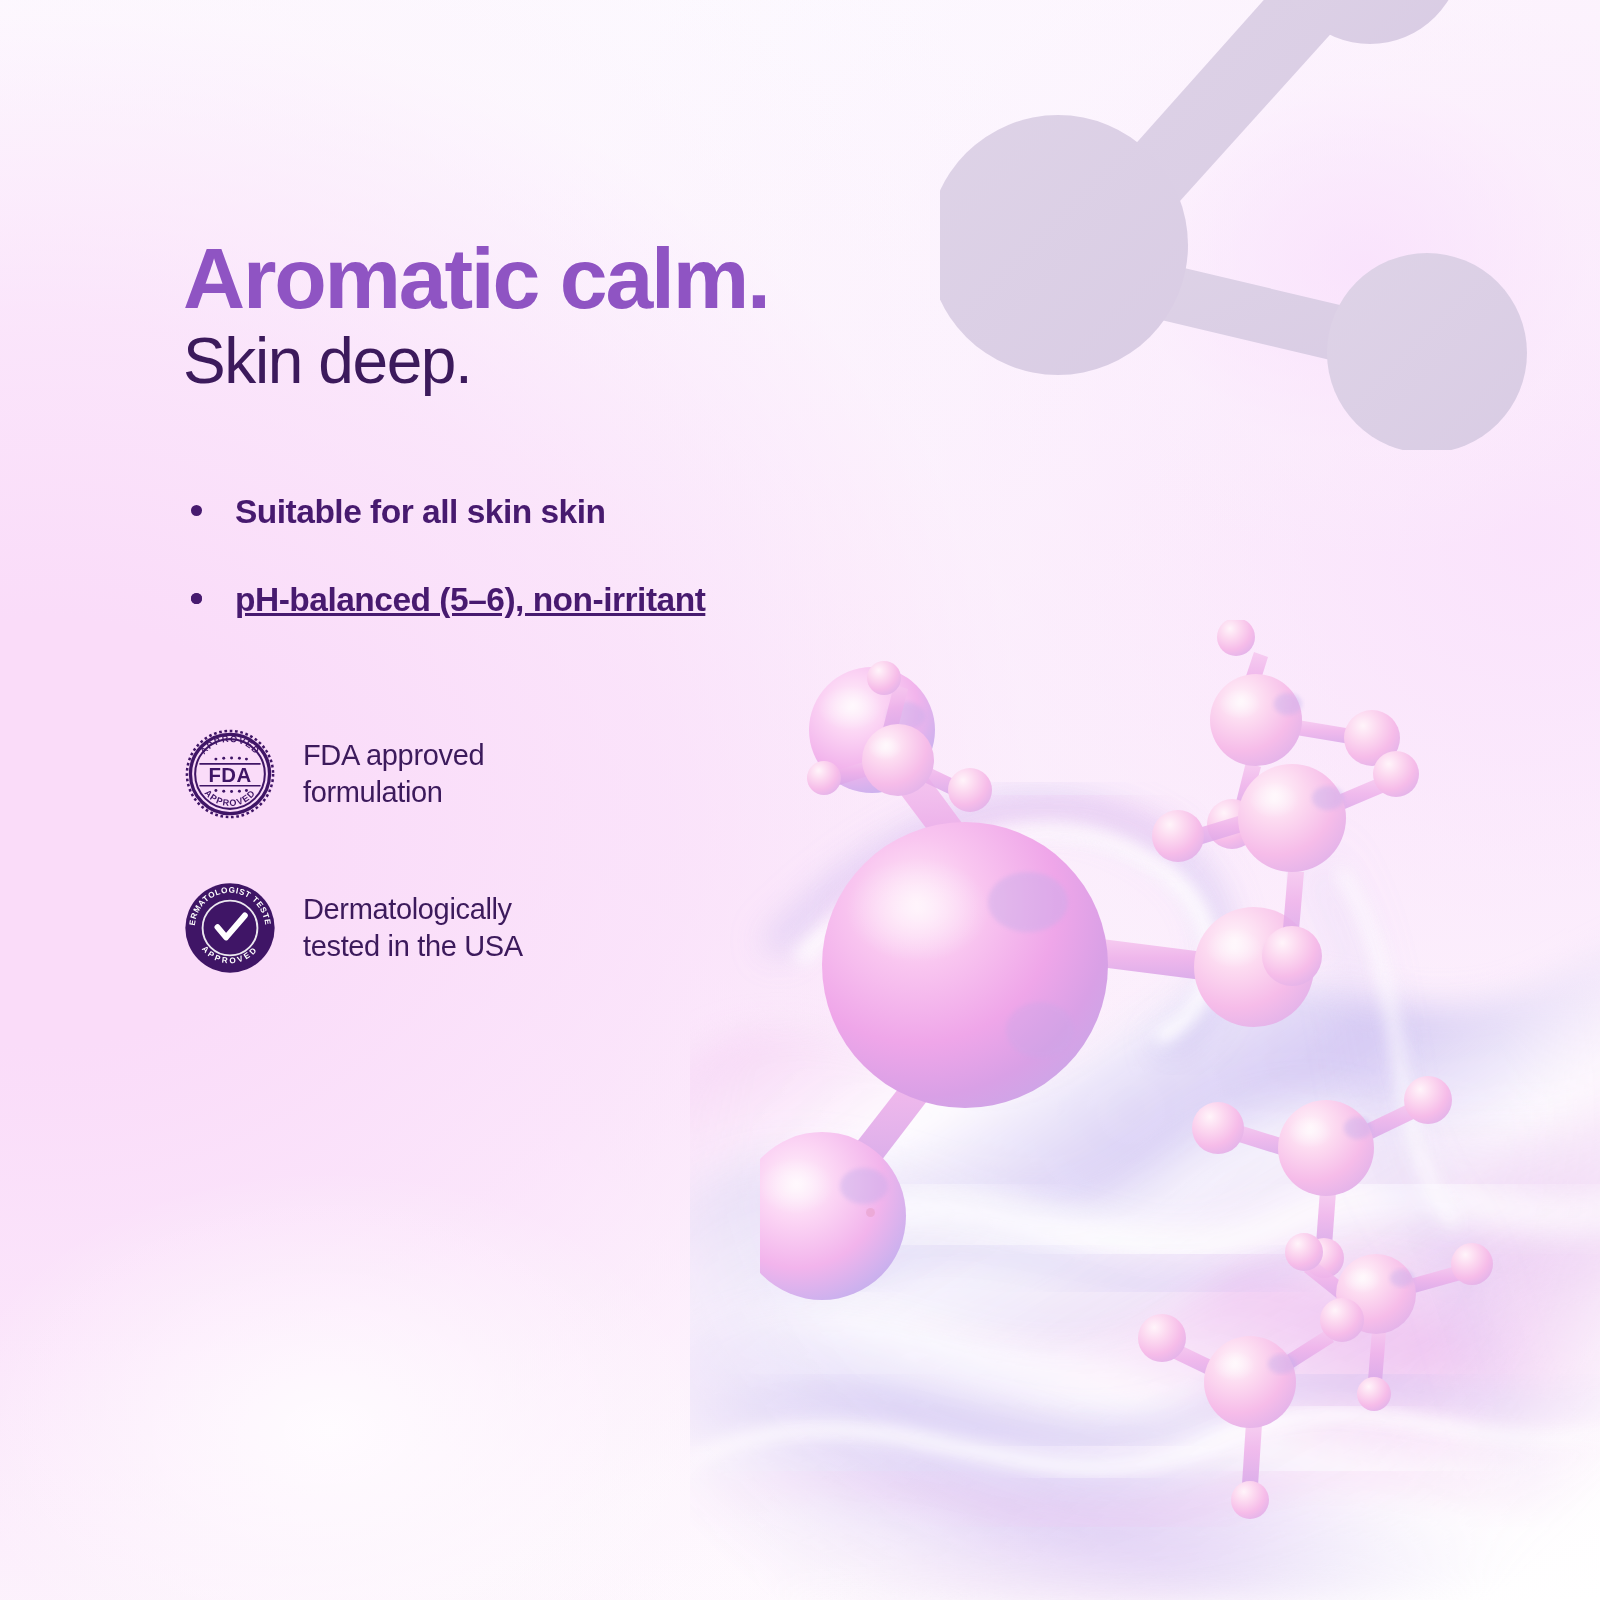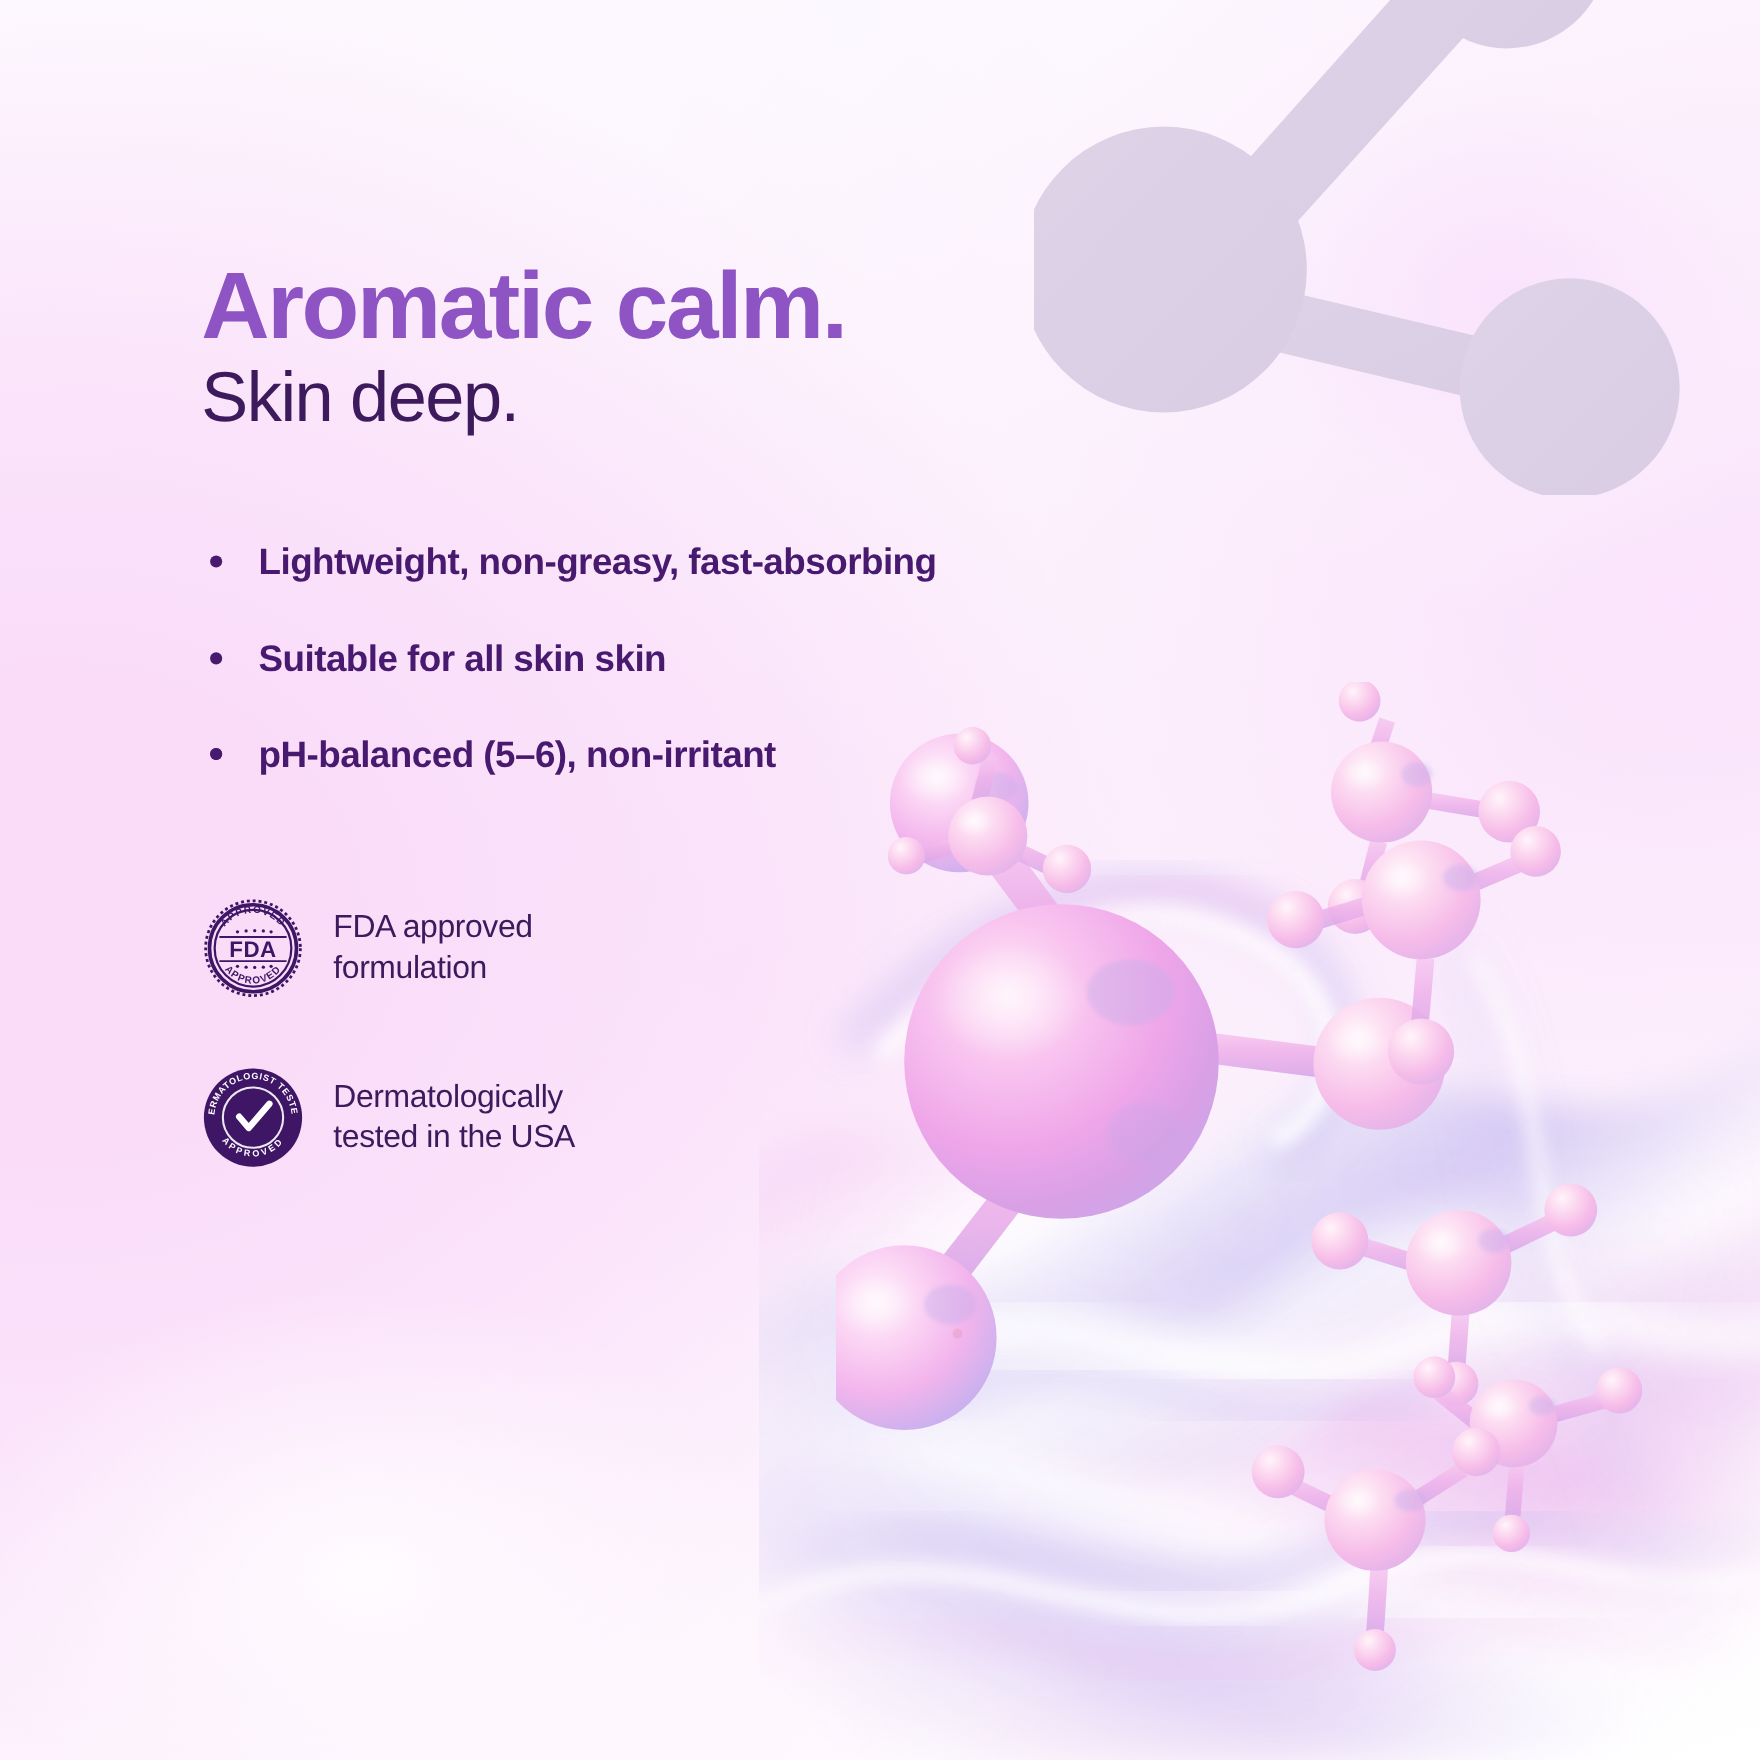--- a/index.html
+++ b/index.html
@@ -99,21 +99,21 @@
     position:relative;
     padding-left:52px;
     margin-bottom:48px;
     font-size:33.5px;
     line-height:1.18;
     font-weight:600;
     letter-spacing:-0.5px;
     color:#471a6f;
     white-space:nowrap;
   }
-  .bullets li:last-child{ margin-bottom:0; }
+  .bullets li:last-child{ margin-bottom:0;text-decoration:underline; }
   .bullet-dot{
     position:absolute;
     left:8px; top:13px;
     width:11px; height:11px;
     border-radius:50%;
     background:#471a6f;
   }
 
   
   .badges{ margin-top:108px; }
@@ -385,24 +385,20 @@
   <div class="speck"></div>
 
   <div class="content">
 
     <h1 class="headline">Aromatic calm.</h1>
     <h2 class="subhead">Skin deep.</h2>
 
     <ul class="bullets">
       <li>
         <span class="bullet-dot"></span>
-        <span>Lightweight, non-greasy, fast-absorbing</span>
-      </li>
-      <li>
-        <span class="bullet-dot"></span>
         <span>Suitable for all skin skin</span>
       </li>
       <li>
         <span class="bullet-dot"></span>
       </li>
       <li>
         <span class="bullet-dot"></span>
         <span>pH-balanced (5–6), non-irritant</span>
       </li>
     </ul>

